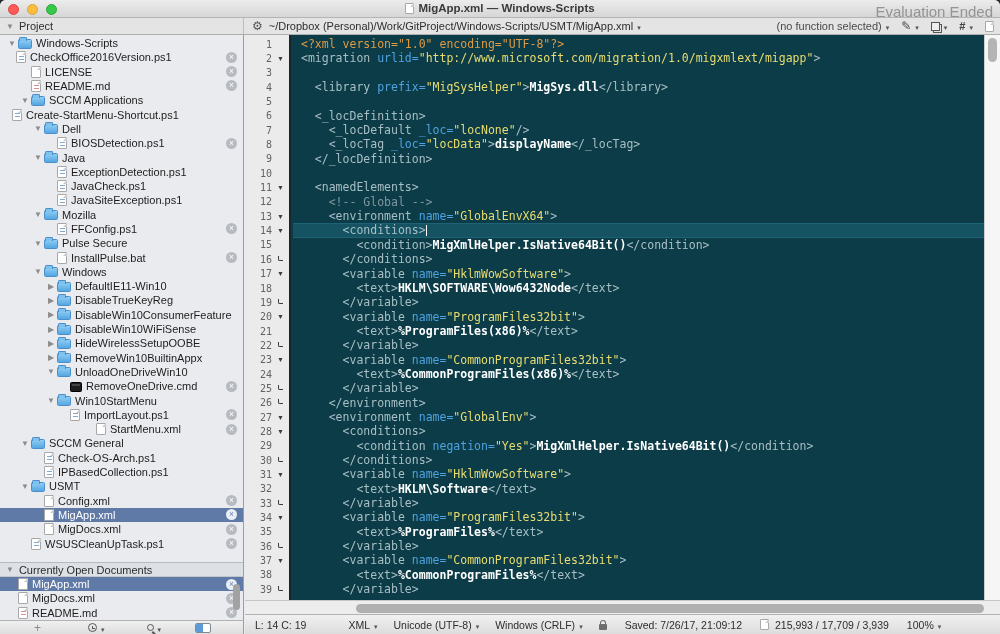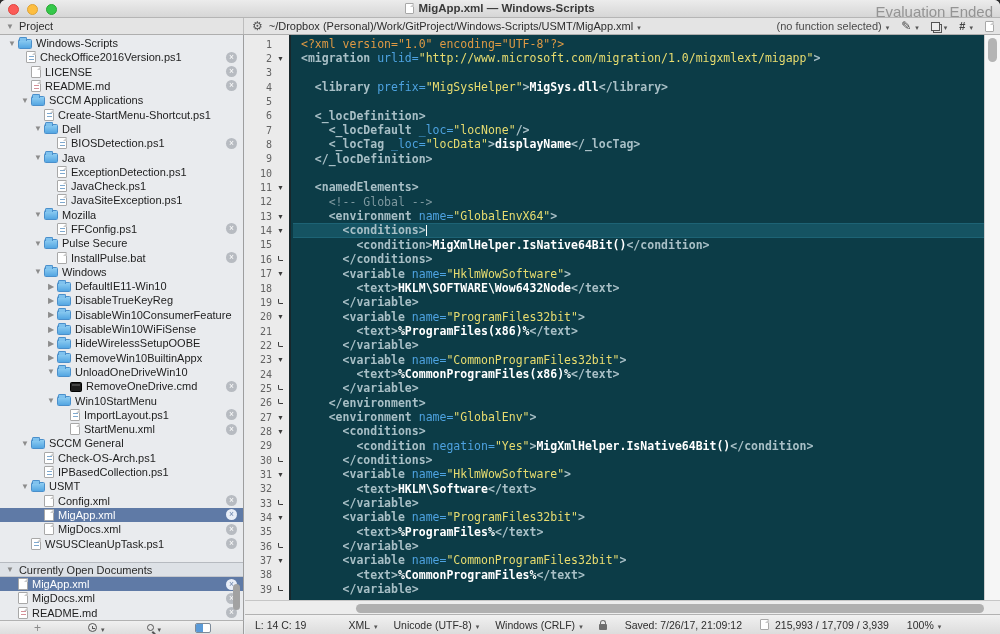--- a/index.html
+++ b/index.html
@@ -82,21 +82,21 @@
   .editor { position:absolute; left:245px; top:35px; width:755px; height:579px; background:#0c3c47; }
   .gutter { position:absolute; left:0; top:0; width:46px; height:565px; background:#ebebeb; border-right:2px solid #18272b; padding-top:2px; }
   .grow { height:14.35px; display:flex; align-items:center; }
   .gnum { width:27px; text-align:right; font-family:"DejaVu Sans Mono", monospace; font-size:10px; color:#636363; }
   .gmark { width:17px; display:flex; justify-content:center; align-items:center; }
   .gm-down { font-size:7px; color:#3c3c3c; }
   .gm-end { width:5px; height:5px; border-left:1px solid #3c3c3c; border-bottom:1px solid #3c3c3c; border-bottom-left-radius:2px; margin-top:-2px; }
   .code { position:absolute; left:48px; top:0; right:16px; height:565px; padding-top:2px; overflow:hidden; }
   .cline { height:14.35px; white-space:pre; font-family:"DejaVu Sans Mono", monospace; font-size:11.5px; line-height:14.35px; color:#a8bfc6; padding-left:8px; }
   .cline.current { background:#155362; box-shadow:inset 0 1px 0 #1d6375, inset 0 -1px 0 #1d6375; }
-  .sp-t { color:#a8bfc6;font-weight:bold; }
+  .sp-t { color:#a8bfc6; }
   .sp-a { color:#4da2e0; }
   .sp-s { color:#e8dc6f; }
   .sp-b { color:#ffffff; font-weight:bold; }
   .sp-p { color:#df9a44; }
   .sp-c { color:#7d989f; }
   .caret-bar { display:inline-block; width:1.5px; height:11px; background:#fff; vertical-align:-1.5px; }
 
   .vscroll { position:absolute; right:0; top:0; width:16px; height:565px; background:#f6f6f6; border-left:1px solid #cfcfcf; }
   .vthumb { position:absolute; left:3px; top:3px; width:9px; height:24px; background:#b4b4b4; border-radius:5px; }
   .hscroll { position:absolute; left:0; bottom:0; width:100%; height:14px; background:#ededed; border-top:1px solid #c6c6c6; }
@@ -157,21 +157,21 @@
     </div>
   </div>
 
   <div class="sidebar">
     <div class="tree" id="tree-list">
         <div class="trow" style="padding-left: 6px;">
           <span class="tri">▼</span>
           <span class="ficon folder"></span>
           <span class="tlabel">Windows-Scripts</span>
         </div>
-        <div class="trow" style="padding-left: 14px;">
+        <div class="trow" style="padding-left: 4px;">
           <span class="tri"></span>
           <span class="ficon ps1"></span>
           <span class="tlabel">CheckOffice2016Version.ps1</span>
           <span class="xbtn">×</span>
         </div>
         <div class="trow" style="padding-left: 19px;">
           <span class="tri"></span>
           <span class="ficon file"></span>
           <span class="tlabel">LICENSE</span>
           <span class="xbtn">×</span>
@@ -180,21 +180,21 @@
           <span class="tri"></span>
           <span class="ficon md"></span>
           <span class="tlabel">README.md</span>
           <span class="xbtn">×</span>
         </div>
         <div class="trow" style="padding-left: 19px;">
           <span class="tri">▼</span>
           <span class="ficon folder"></span>
           <span class="tlabel">SCCM Applications</span>
         </div>
-        <div class="trow" style="padding-left: 32px;">
+        <div class="trow" style="">
           <span class="tri"></span>
           <span class="ficon ps1"></span>
           <span class="tlabel">Create-StartMenu-Shortcut.ps1</span>
         </div>
         <div class="trow" style="padding-left: 32px;">
           <span class="tri">▼</span>
           <span class="ficon folder"></span>
           <span class="tlabel">Dell</span>
         </div>
         <div class="trow" style="padding-left: 45px;">
@@ -295,21 +295,21 @@
           <span class="tri">▼</span>
           <span class="ficon folder"></span>
           <span class="tlabel">Win10StartMenu</span>
         </div>
         <div class="trow" style="padding-left: 58px;">
           <span class="tri"></span>
           <span class="ficon ps1"></span>
           <span class="tlabel">ImportLayout.ps1</span>
           <span class="xbtn">×</span>
         </div>
-        <div class="trow" style="padding-left: 58px;">
+        <div class="trow" style="padding-left: 84px;">
           <span class="tri"></span>
           <span class="ficon file"></span>
           <span class="tlabel">StartMenu.xml</span>
           <span class="xbtn">×</span>
         </div>
         <div class="trow" style="padding-left: 19px;">
           <span class="tri">▼</span>
           <span class="ficon folder"></span>
           <span class="tlabel">SCCM General</span>
         </div>

